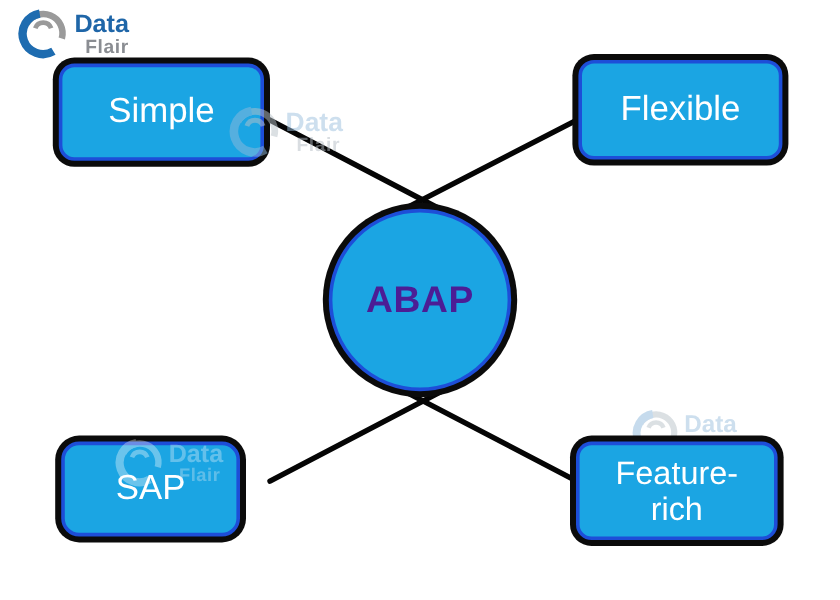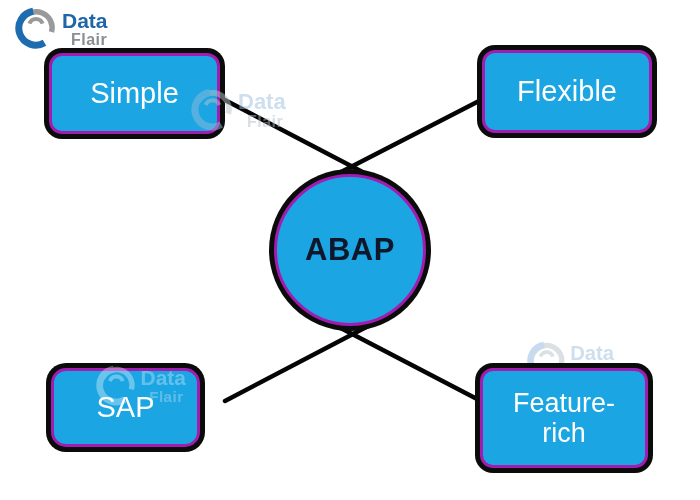--- a/index.html
+++ b/index.html
@@ -83,47 +83,47 @@
     z-index: 2;
   }
 
   
   .node {
     position: absolute;
     display: flex;
     align-items: center;
     justify-content: center;
     background: #1BA5E3;
-    border: 3px solid #a21caf;
+    border: 3px solid #1d4ed8;
     box-shadow: 0 0 0 5px #0b0b0b;
     z-index: 3;
   }
   .box { border-radius: 13px; }
   .node-label {
     color: #ffffff;
     font-size: 29px;
     text-align: center;
     white-space: pre-line;
     line-height: 1.12;
   }
   .node-simple   { left: 49px;  top: 53px;  width: 171px; height: 81px; }
   .node-flexible { left: 482px; top: 50px;  width: 170px; height: 83px; justify-content: center; }
   .node-sap      { left: 51px;  top: 368px; width: 149px; height: 79px; border-radius: 15px; }
-  .node-feature  { left: 480px; top: 368px; width: 168px; height: 100px; }
+  .node-feature  { left: 480px; top: 368px; width: 168px; height: 82px; }
   .node-feature .node-label { font-size: 27px; }
 
   .center-circle {
     left: 274px;
     top: 174px;
     width: 152px;
     height: 152px;
     border-radius: 50%;
   }
   .center-label {
-    color: #0f172a;
+    color: #4c1d95;
     font-size: 31px;
     font-weight: bold;
     letter-spacing: 0.5px;
   }
 </style>
 </head>
 <body>
 
 <div class="canvas">
 

